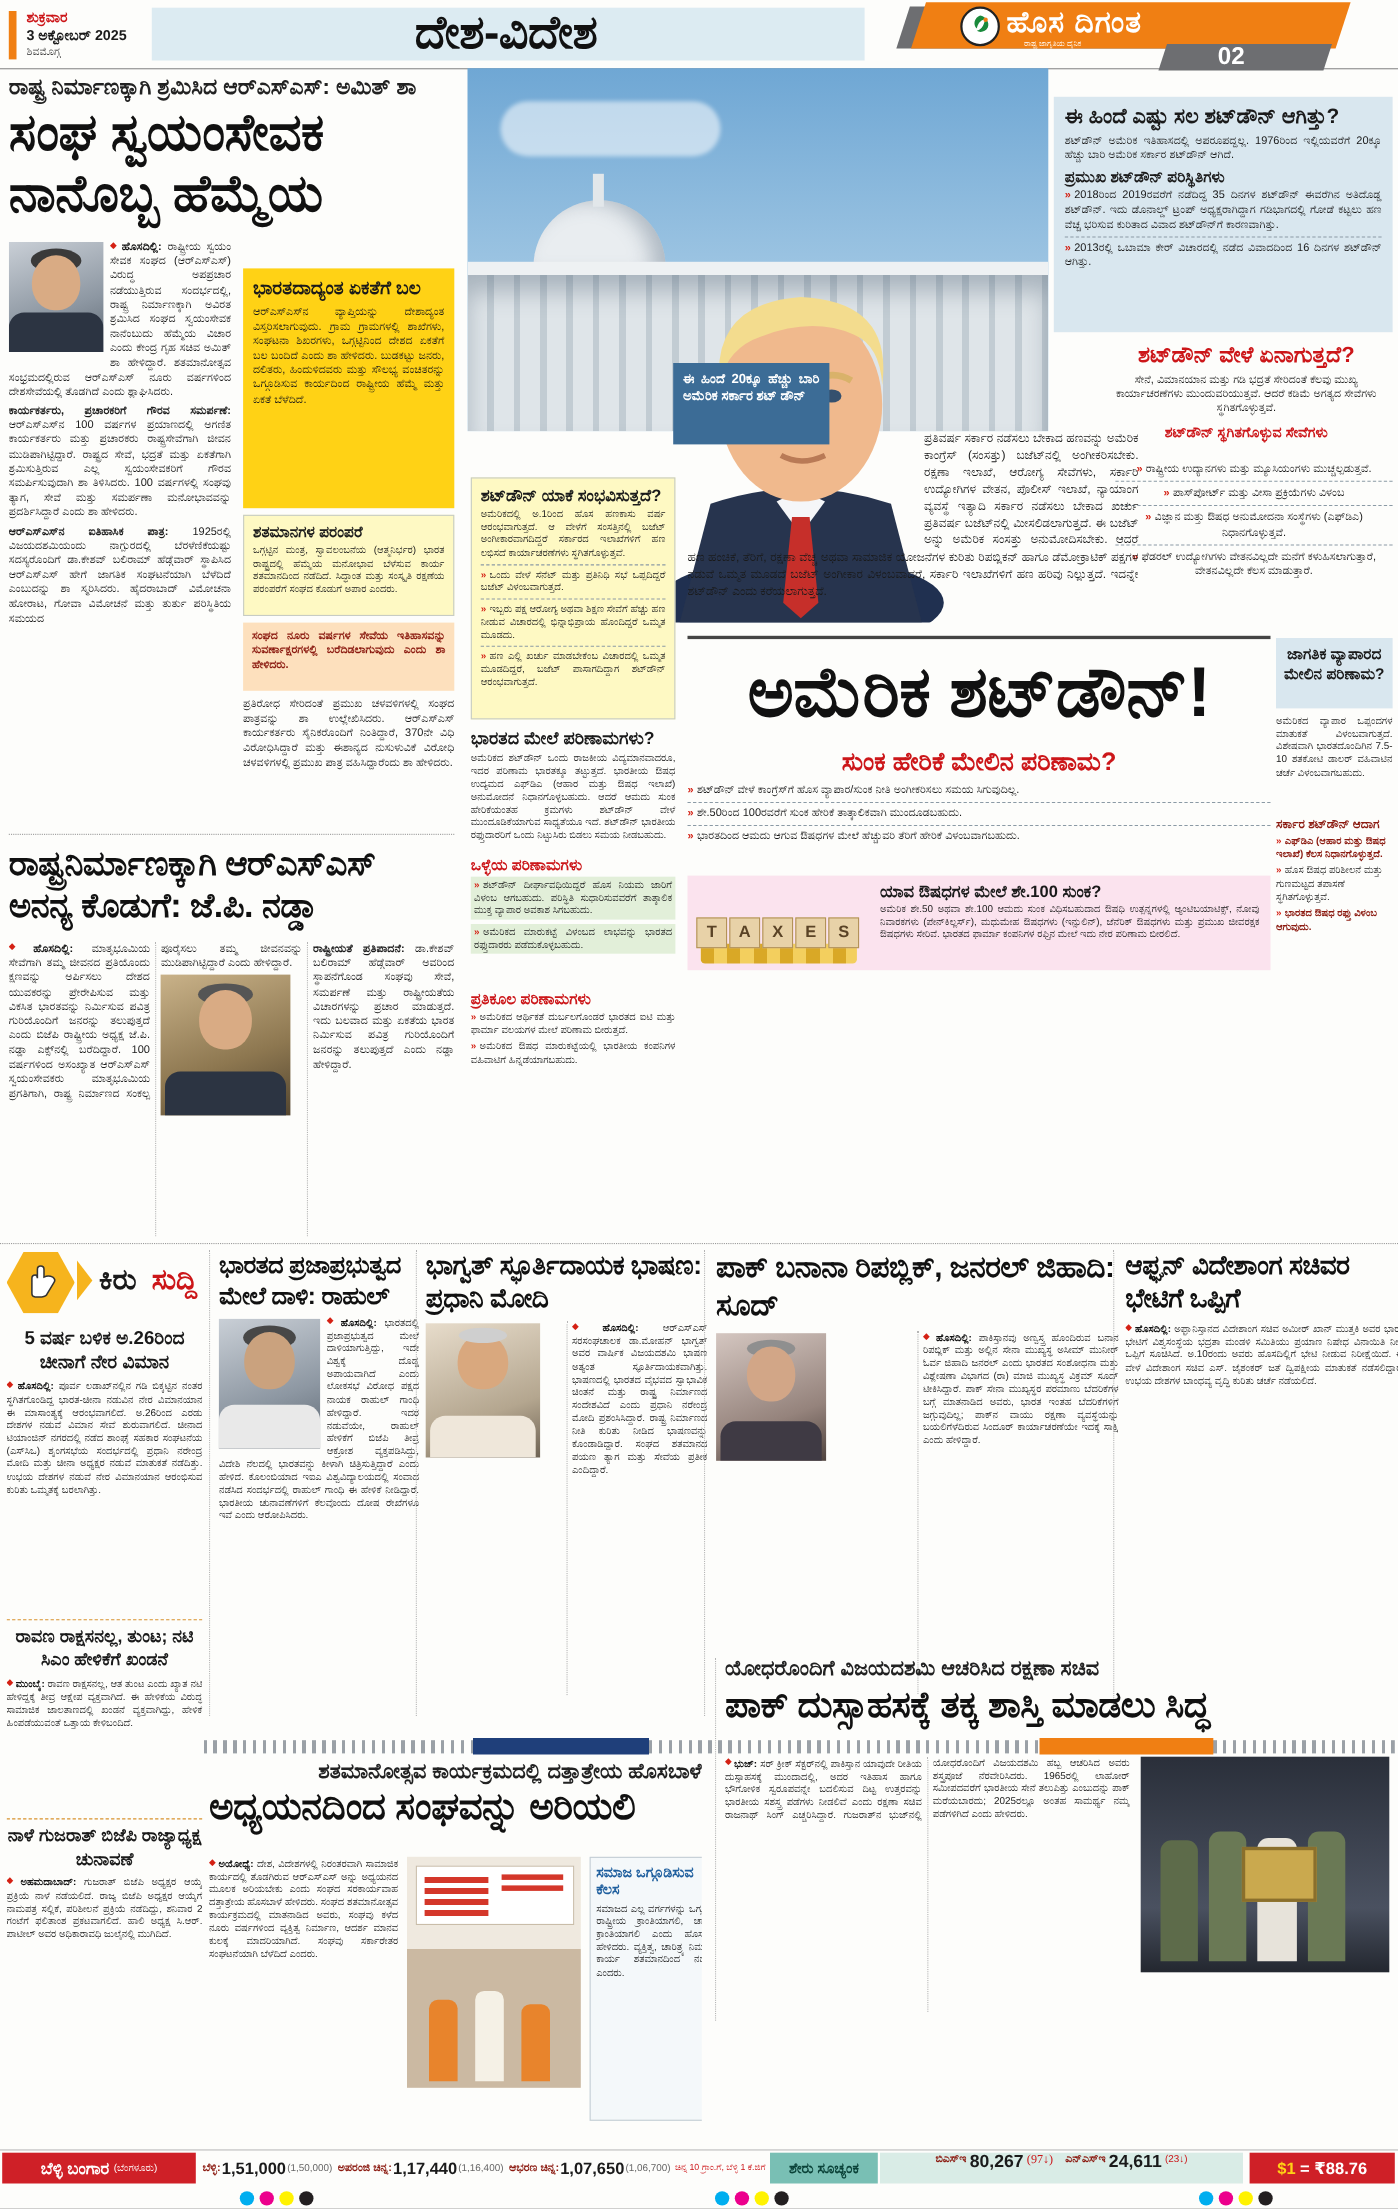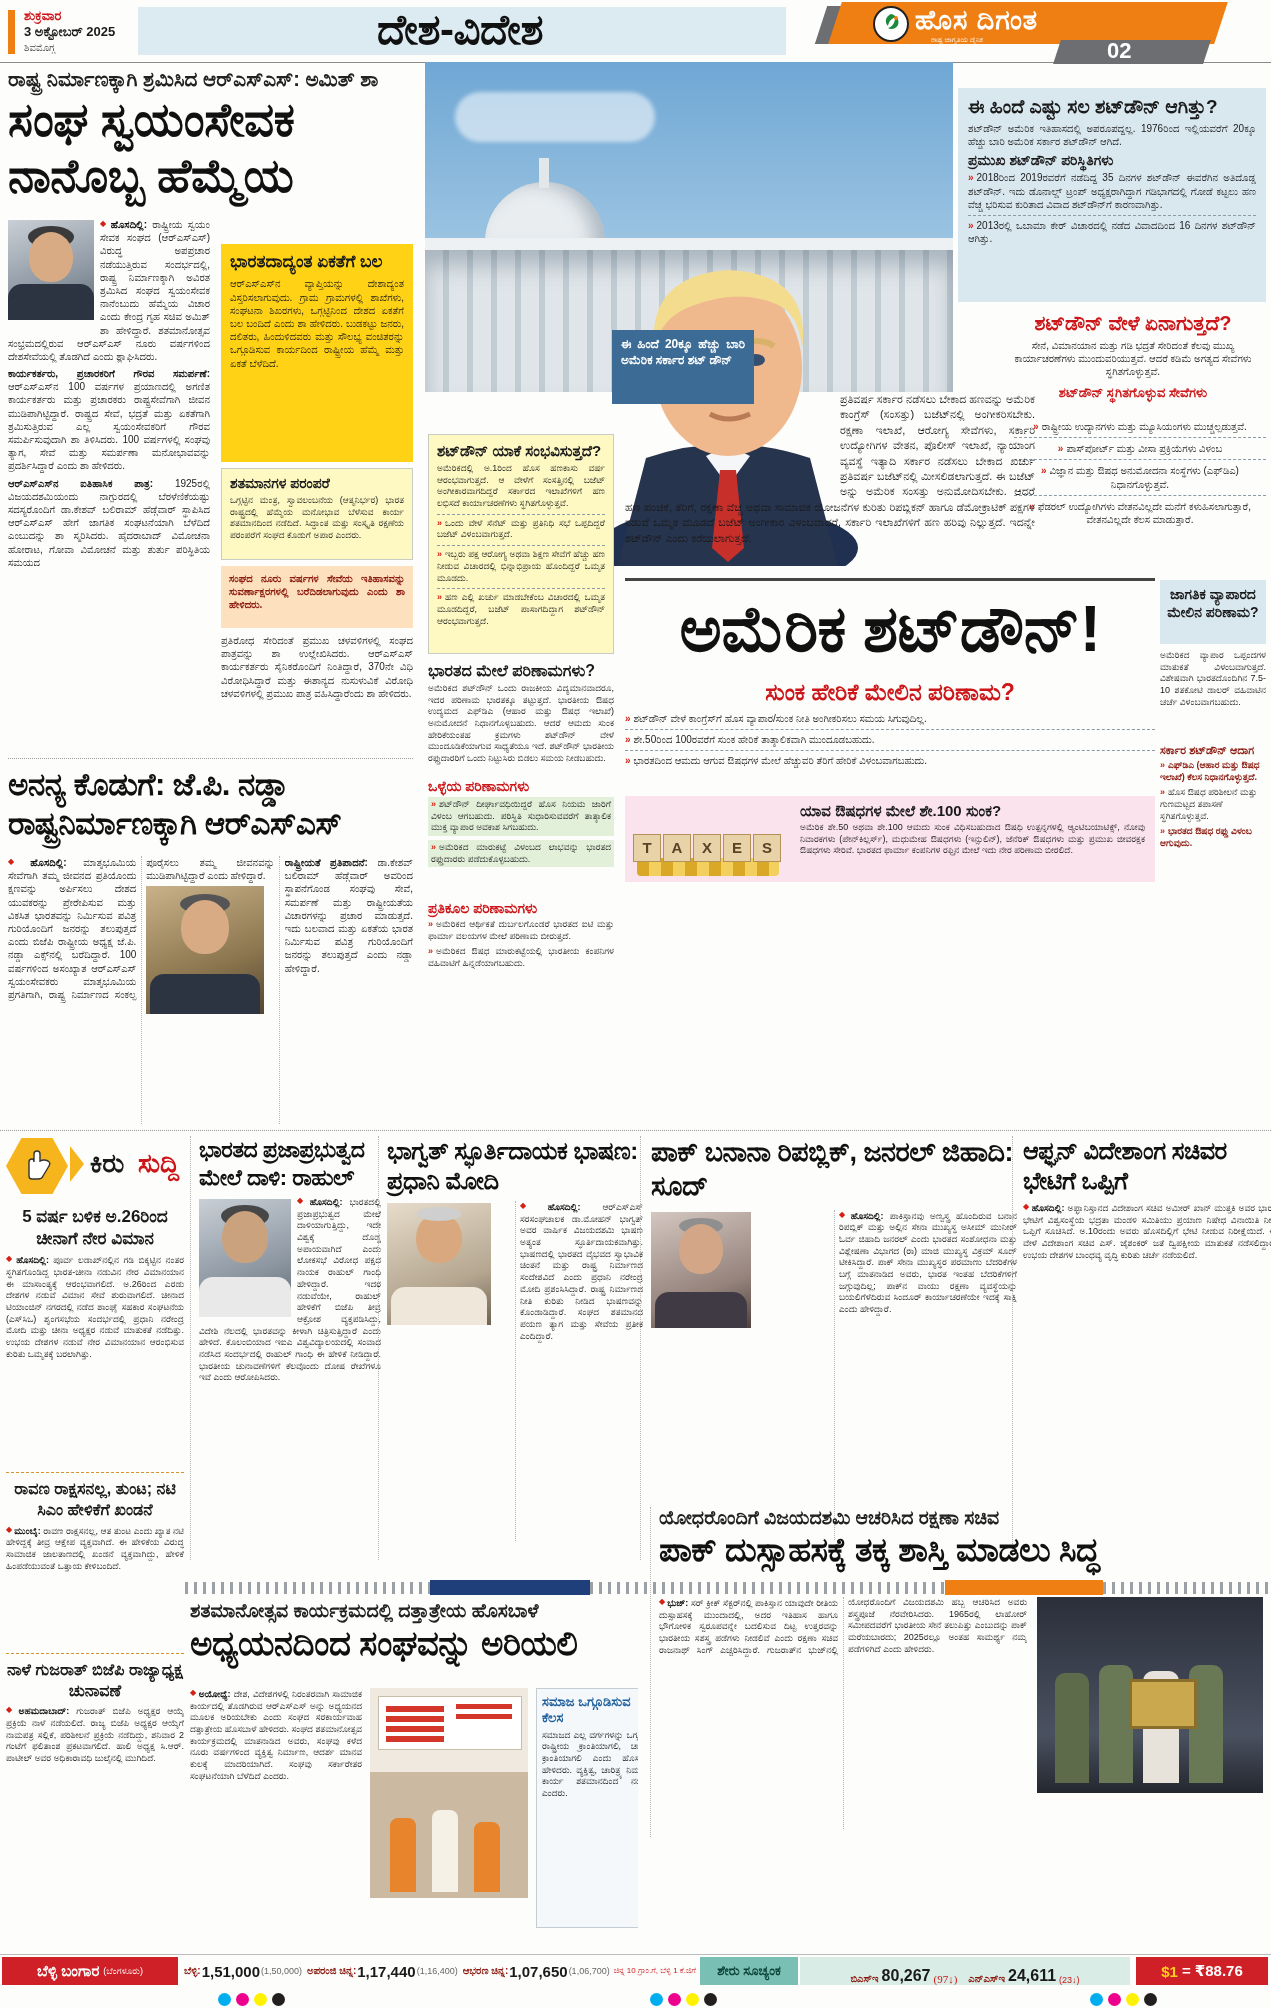--- a/index.html
+++ b/index.html
@@ -225,22 +225,22 @@
     <div class="bold maroon" style="font-size:11px;margin-bottom:3px;">ಸರ್ಕಾರ ಶಟ್‌ಡೌನ್ ಆದಾಗ</div>
     <ul class="plain tiny">
       <li class="bold maroon"><span class="arr">»</span><span>ಎಫ್‌ಡಿಎ (ಆಹಾರ ಮತ್ತು ಔಷಧ ಇಲಾಖೆ) ಕೆಲಸ ನಿಧಾನಗೊಳ್ಳುತ್ತದೆ.</span></li>
       <li style="margin-top:3px;"><span class="arr">»</span><span>ಹೊಸ ಔಷಧ ಪರಿಶೀಲನೆ ಮತ್ತು ಗುಣಮಟ್ಟದ ತಪಾಸಣೆ ಸ್ಥಗಿತಗೊಳ್ಳುತ್ತವೆ.</span></li>
       <li class="bold maroon" style="margin-top:3px;"><span class="arr">»</span><span>ಭಾರತದ ಔಷಧ ರಫ್ತು ವಿಳಂಬ ಆಗುವುದು.</span></li>
     </ul>
   </div>
 
   <div class="abs rule-dot" style="left:8px;top:758px;width:405px;"></div>
   <div class="abs headline" style="left:8px;top:766px;width:410px;font-size:31px;line-height:1.25;">
+    <div>ರಾಷ್ಟ್ರನಿರ್ಮಾಣಕ್ಕಾಗಿ ಆರ್‌ಎಸ್‌ಎಸ್</div>
     <div>ಅನನ್ಯ ಕೊಡುಗೆ: ಜೆ.ಪಿ. ನಡ್ಡಾ</div>
-    <div>ರಾಷ್ಟ್ರನಿರ್ಮಾಣಕ್ಕಾಗಿ ಆರ್‌ಎಸ್‌ಎಸ್</div>
   </div>
   <div class="abs small jt cols3" style="left:8px;top:856px;width:405px;height:268px;overflow:hidden;">
     <span class="dl-dot">◆</span><span class="dateline">ಹೊಸದಿಲ್ಲಿ:</span>
     <span>ಮಾತೃಭೂಮಿಯ ಸೇವೆಗಾಗಿ ತಮ್ಮ ಜೀವನದ ಪ್ರತಿಯೊಂದು ಕ್ಷಣವನ್ನು ಅರ್ಪಿಸಲು ದೇಶದ ಯುವಕರನ್ನು ಪ್ರೇರೇಪಿಸುವ ಮತ್ತು ವಿಕಸಿತ ಭಾರತವನ್ನು ನಿರ್ಮಿಸುವ ಪವಿತ್ರ ಗುರಿಯೊಂದಿಗೆ ಜನರನ್ನು ತಲುಪುತ್ತದೆ ಎಂದು ಬಿಜೆಪಿ ರಾಷ್ಟ್ರೀಯ ಅಧ್ಯಕ್ಷ ಜೆ.ಪಿ. ನಡ್ಡಾ ಎಕ್ಸ್‌ನಲ್ಲಿ ಬರೆದಿದ್ದಾರೆ. 100 ವರ್ಷಗಳಿಂದ ಅಸಂಖ್ಯಾತ ಆರ್‌ಎಸ್‌ಎಸ್ ಸ್ವಯಂಸೇವಕರು ಮಾತೃಭೂಮಿಯ ಪ್ರಗತಿಗಾಗಿ, ರಾಷ್ಟ್ರ ನಿರ್ಮಾಣದ ಸಂಕಲ್ಪ ಪೂರೈಸಲು ತಮ್ಮ ಜೀವನವನ್ನು ಮುಡಿಪಾಗಿಟ್ಟಿದ್ದಾರೆ ಎಂದು ಹೇಳಿದ್ದಾರೆ.</span>
     <div class="photo" style="width:118px;height:128px;margin:4px 0;background:linear-gradient(160deg,#c9b289,#8d7750 60%,#544630);">
       <span class="hair" style="width:50px;height:20px;top:8px;background:#555;"></span>
       <span class="head" style="width:48px;height:54px;top:14px;"></span>
       <span class="suit" style="width:110px;height:40px;bottom:0;"></span>
     </div>
     <span class="bold">ರಾಷ್ಟ್ರೀಯತೆ ಪ್ರತಿಪಾದನೆ:</span>
@@ -325,21 +325,21 @@
       <span class="dl-dot">◆</span><span class="dateline">ಹೊಸದಿಲ್ಲಿ:</span>
       <span>ಅಫ್ಘಾನಿಸ್ತಾನದ ವಿದೇಶಾಂಗ ಸಚಿವ ಅಮೀರ್ ಖಾನ್ ಮುತ್ತಕಿ ಅವರ ಭಾರತ ಭೇಟಿಗೆ ವಿಶ್ವಸಂಸ್ಥೆಯ ಭದ್ರತಾ ಮಂಡಳಿ ಸಮಿತಿಯು ಪ್ರಯಾಣ ನಿಷೇಧ ವಿನಾಯಿತಿ ನೀಡಿ ಒಪ್ಪಿಗೆ ಸೂಚಿಸಿದೆ. ಅ.10ರಂದು ಅವರು ಹೊಸದಿಲ್ಲಿಗೆ ಭೇಟಿ ನೀಡುವ ನಿರೀಕ್ಷೆಯಿದೆ. ಈ ವೇಳೆ ವಿದೇಶಾಂಗ ಸಚಿವ ಎಸ್. ಜೈಶಂಕರ್ ಜತೆ ದ್ವಿಪಕ್ಷೀಯ ಮಾತುಕತೆ ನಡೆಸಲಿದ್ದಾರೆ. ಉಭಯ ದೇಶಗಳ ಬಾಂಧವ್ಯ ವೃದ್ಧಿ ಕುರಿತು ಚರ್ಚೆ ನಡೆಯಲಿದೆ.</span>
     </div>
   </div>
 
   <div class="abs sep-ticks" style="left:185px;top:1582px;width:1083px;"></div>
   <div class="abs" style="left:430px;top:1580px;width:160px;height:15px;background:#1f3f7a;"></div>
   <div class="abs" style="left:945px;top:1580px;width:158px;height:15px;background:#f07f13;"></div>
 
   <div class="abs" style="left:190px;top:1600px;width:448px;height:330px;overflow:hidden;">
-    <div class="kicker" style="font-size:19px;">ಶತಮಾನೋತ್ಸವ ಕಾರ್ಯಕ್ರಮದಲ್ಲಿ ದತ್ತಾತ್ರೇಯ ಹೊಸಬಾಳೆ</div>
+    <div class="kicker" style="font-size:19px;text-align:right;">ಶತಮಾನೋತ್ಸವ ಕಾರ್ಯಕ್ರಮದಲ್ಲಿ ದತ್ತಾತ್ರೇಯ ಹೊಸಬಾಳೆ</div>
     <div class="headline" style="font-size:34px;margin:2px 0 8px;">ಅಧ್ಯಯನದಿಂದ ಸಂಘವನ್ನು ಅರಿಯಲಿ</div>
     <div class="tiny jt" style="position:absolute;left:0;top:88px;width:172px;height:238px;overflow:hidden;">
       <span class="dl-dot">◆</span><span class="dateline">ಅಯೋಧ್ಯೆ:</span>
       <span>ದೇಶ, ವಿದೇಶಗಳಲ್ಲಿ ನಿರಂತರವಾಗಿ ಸಾಮಾಜಿಕ ಕಾರ್ಯದಲ್ಲಿ ತೊಡಗಿರುವ ಆರ್‌ಎಸ್‌ಎಸ್ ಅನ್ನು ಅಧ್ಯಯನದ ಮೂಲಕ ಅರಿಯಬೇಕು ಎಂದು ಸಂಘದ ಸರಕಾರ್ಯವಾಹ ದತ್ತಾತ್ರೇಯ ಹೊಸಬಾಳೆ ಹೇಳಿದರು. ಸಂಘದ ಶತಮಾನೋತ್ಸವ ಕಾರ್ಯಕ್ರಮದಲ್ಲಿ ಮಾತನಾಡಿದ ಅವರು, ಸಂಘವು ಕಳೆದ ನೂರು ವರ್ಷಗಳಿಂದ ವ್ಯಕ್ತಿತ್ವ ನಿರ್ಮಾಣ, ಆದರ್ಶ ಮಾನವ ಕುಲಕ್ಕೆ ಮಾದರಿಯಾಗಿದೆ. ಸಂಘವು ಸರ್ಕಾರೇತರ ಸಂಘಟನೆಯಾಗಿ ಬೆಳೆದಿದೆ ಎಂದರು.</span>
     </div>
     <div class="photo" style="position:absolute;left:180px;top:88px;width:158px;height:210px;background:linear-gradient(180deg,#efe9df 0 40%,#cbb9a2 40% 100%);">
       <span style="position:absolute;left:8px;top:8px;width:142px;height:52px;background:#fff;border:1px solid #c9bda9;"></span>
       <span style="position:absolute;left:16px;top:14px;width:58px;height:40px;background:repeating-linear-gradient(0deg,#d4372a 0 6px,#fff 6px 10px);"></span>
       <span style="position:absolute;left:86px;top:16px;width:56px;height:5px;background:#d4372a;"></span>
       <span style="position:absolute;left:86px;top:26px;width:56px;height:5px;background:#d4372a;"></span>
@@ -382,21 +382,21 @@
       <span class="bold" style="font-size:15px;margin:0 1px;">1,17,440</span>
       <span style="font-size:9px;color:#666;margin-right:5px;">(1,16,400)</span>
       <span class="bold maroon" style="font-size:10px;">ಆಭರಣ ಚಿನ್ನ:</span>
       <span class="bold" style="font-size:15px;margin:0 1px;">1,07,650</span>
       <span style="font-size:9px;color:#666;margin-right:4px;">(1,06,700)</span>
       <span class="red" style="font-size:8px;">ಚಿನ್ನ 10 ಗ್ರಾಂ.ಗೆ, ಬೆಳ್ಳಿ 1 ಕೆ.ಜಿಗೆ, ರೂ.ಗಳಲ್ಲಿ (ಆವರಣದಲ್ಲಿ ಹಿಂದಿನ ದಿನದ ದರ)</span>
     </div>
     <div class="abs bold" style="left:700px;top:2px;width:98px;height:28px;background:#79bfb4;color:#0a4238;display:flex;align-items:center;justify-content:center;">
       <span style="font-size:13px;">ಶೇರು ಸೂಚ್ಯಂಕ</span>
     </div>
-    <div class="abs" style="left:800px;top:2px;width:330px;height:28px;background:#d9ece6;display:flex;align-items:flex-end;justify-content:center;gap:3px;white-space:nowrap;">
+    <div class="abs" style="left:800px;top:2px;width:330px;height:28px;background:#d9ece6;display:flex;align-items:flex-start;justify-content:center;gap:3px;white-space:nowrap;">
       <span class="maroon bold" style="font-size:10px;">ಬಿಎಸ್‌ಇ</span>
       <span class="bold" style="font-size:16px;">80,267</span>
       <span class="red" style="font-size:11px;font-family:Liberation Serif, serif;">(97↓)</span>
       <span class="maroon bold" style="font-size:10px;margin-left:8px;">ಎನ್‌ಎಸ್‌ಇ</span>
       <span class="bold" style="font-size:16px;">24,611</span>
       <span class="red" style="font-size:9px;">(23↓)</span>
     </div>
     <div class="abs" style="left:1136px;top:2px;width:132px;height:28px;background:#cf2027;display:flex;align-items:center;justify-content:center;gap:4px;">
       <span class="bold" style="color:#ffd215;font-size:15px;">$1</span>
       <span class="bold" style="color:#fff;font-size:15px;">= ₹88.76</span>

